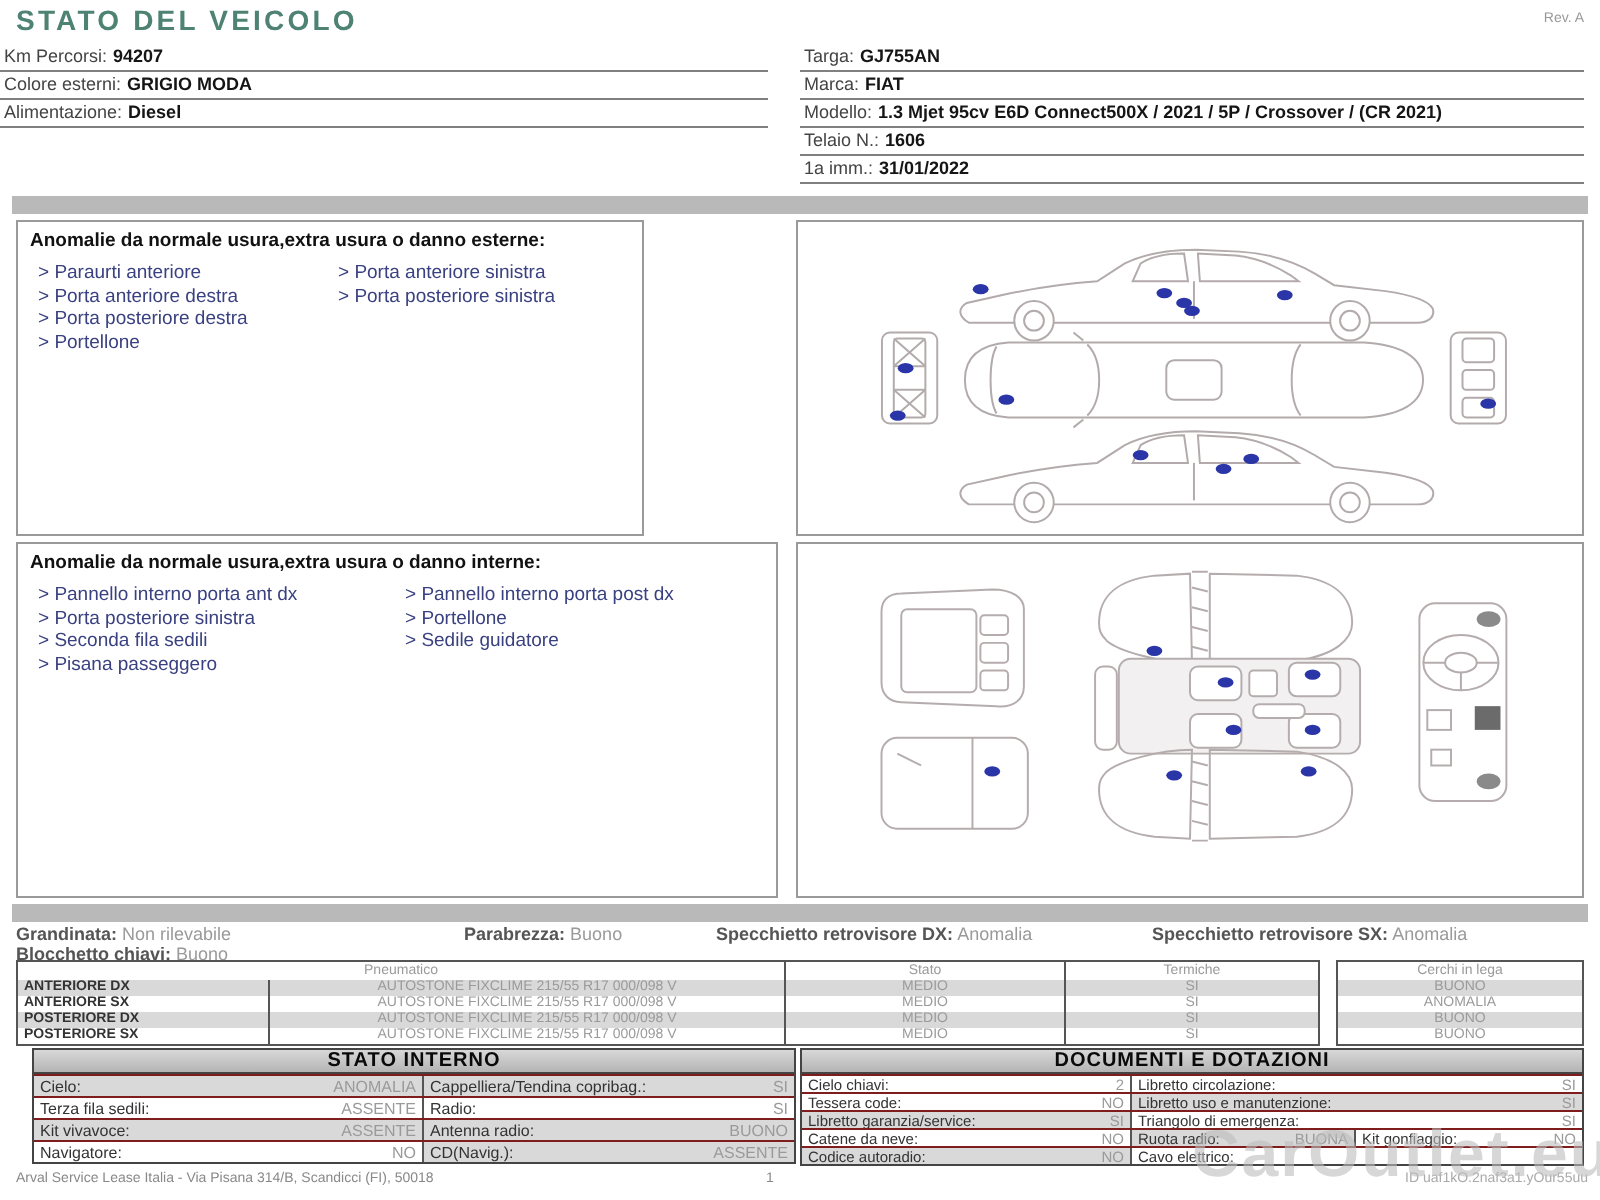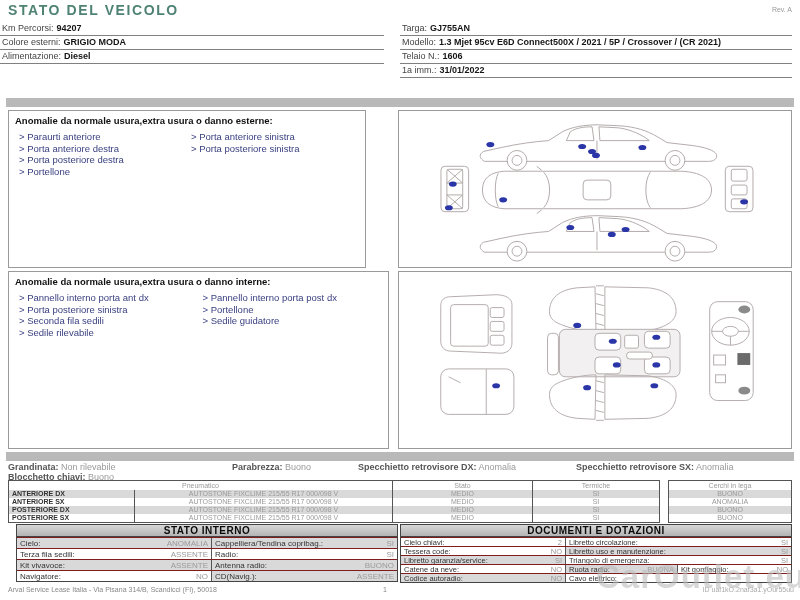--- a/index.html
+++ b/index.html
@@ -10,21 +10,21 @@
   .title{left:8px;top:2px;font-size:14px;font-weight:bold;letter-spacing:1.6px;color:#4e8273}
   .rev{right:8px;top:6px;font-size:7px;color:#999}
   .hfields{top:22px}
   .hf-left{left:0;width:384px}
   .hf-right{left:400px;width:392px}
   .hrow{border-bottom:1px solid #808080;padding:1px 2px 1px 2px;font-size:9px;line-height:11px;color:#444}
   .fval{font-weight:bold;color:#151515;margin-left:3px}
   .bar{left:6px;width:788px;height:9px;background:#b9b9b9}
   .bar1{top:98px}.bar2{top:452px}
   .panel{border:1px solid #9a9a9a;background:#fff}
-  .p-ext-l{left:8px;top:110px;width:358px;height:158px;padding:4px 6px}
+  .p-ext-l{left:8px;top:110px;width:314px;height:158px;padding:4px 6px}
   .p-ext-r{left:398px;top:110px;width:394px;height:158px}
   .p-int-l{left:8px;top:271px;width:381px;height:178px;padding:4px 6px}
   .p-int-r{left:398px;top:271px;width:394px;height:178px}
   .phead{font-size:9.5px;font-weight:bold;color:#111;margin-bottom:5px}
   .cols{display:flex}
   .col{width:50%}
   .item{font-size:9.5px;color:#3a4180;line-height:11.5px;padding-left:4px;white-space:nowrap}
   .item::before{content:"> "}
   .cond{font-size:9px;line-height:10px;white-space:nowrap}
   .cond-label{font-weight:bold;color:#555}
@@ -81,20 +81,21 @@
   <div class="abs rev">Rev. A</div>
 
   <div class="abs hfields hf-left">
     <div class="hrow"><span>Km Percorsi:</span><span class="fval">94207</span></div>
     <div class="hrow"><span>Colore esterni:</span><span class="fval">GRIGIO MODA</span></div>
     <div class="hrow"><span>Alimentazione:</span><span class="fval">Diesel</span></div>
   </div>
 
   <div class="abs hfields hf-right">
     <div class="hrow"><span>Targa:</span><span class="fval">GJ755AN</span></div>
+    <div class="hrow"><span>Marca:</span><span class="fval">FIAT</span></div>
     <div class="hrow"><span>Modello:</span><span class="fval">1.3 Mjet 95cv E6D Connect500X / 2021 / 5P / Crossover / (CR 2021)</span></div>
     <div class="hrow"><span>Telaio N.:</span><span class="fval">1606</span></div>
     <div class="hrow"><span>1a imm.:</span><span class="fval">31/01/2022</span></div>
   </div>
 
   <div class="abs bar bar1"></div>
 
   <div class="abs panel p-ext-l">
     <div class="phead">Anomalie da normale usura,extra usura o danno esterne:</div>
     <div class="cols">
@@ -164,21 +165,21 @@
     </svg>
   </div>
 
   <div class="abs panel p-int-l">
     <div class="phead">Anomalie da normale usura,extra usura o danno interne:</div>
     <div class="cols">
       <div class="col">
         <div class="item">Pannello interno porta ant dx</div>
         <div class="item">Porta posteriore sinistra</div>
         <div class="item">Seconda fila sedili</div>
-        <div class="item">Sedile rilevabile</div>
+        <div class="item">Pisana passeggero</div>
       </div>
       <div class="col">
         <div class="item">Pannello interno porta post dx</div>
         <div class="item">Portellone</div>
         <div class="item">Sedile guidatore</div>
       </div>
     </div>
   </div>
 
   <div class="abs panel p-int-r">

